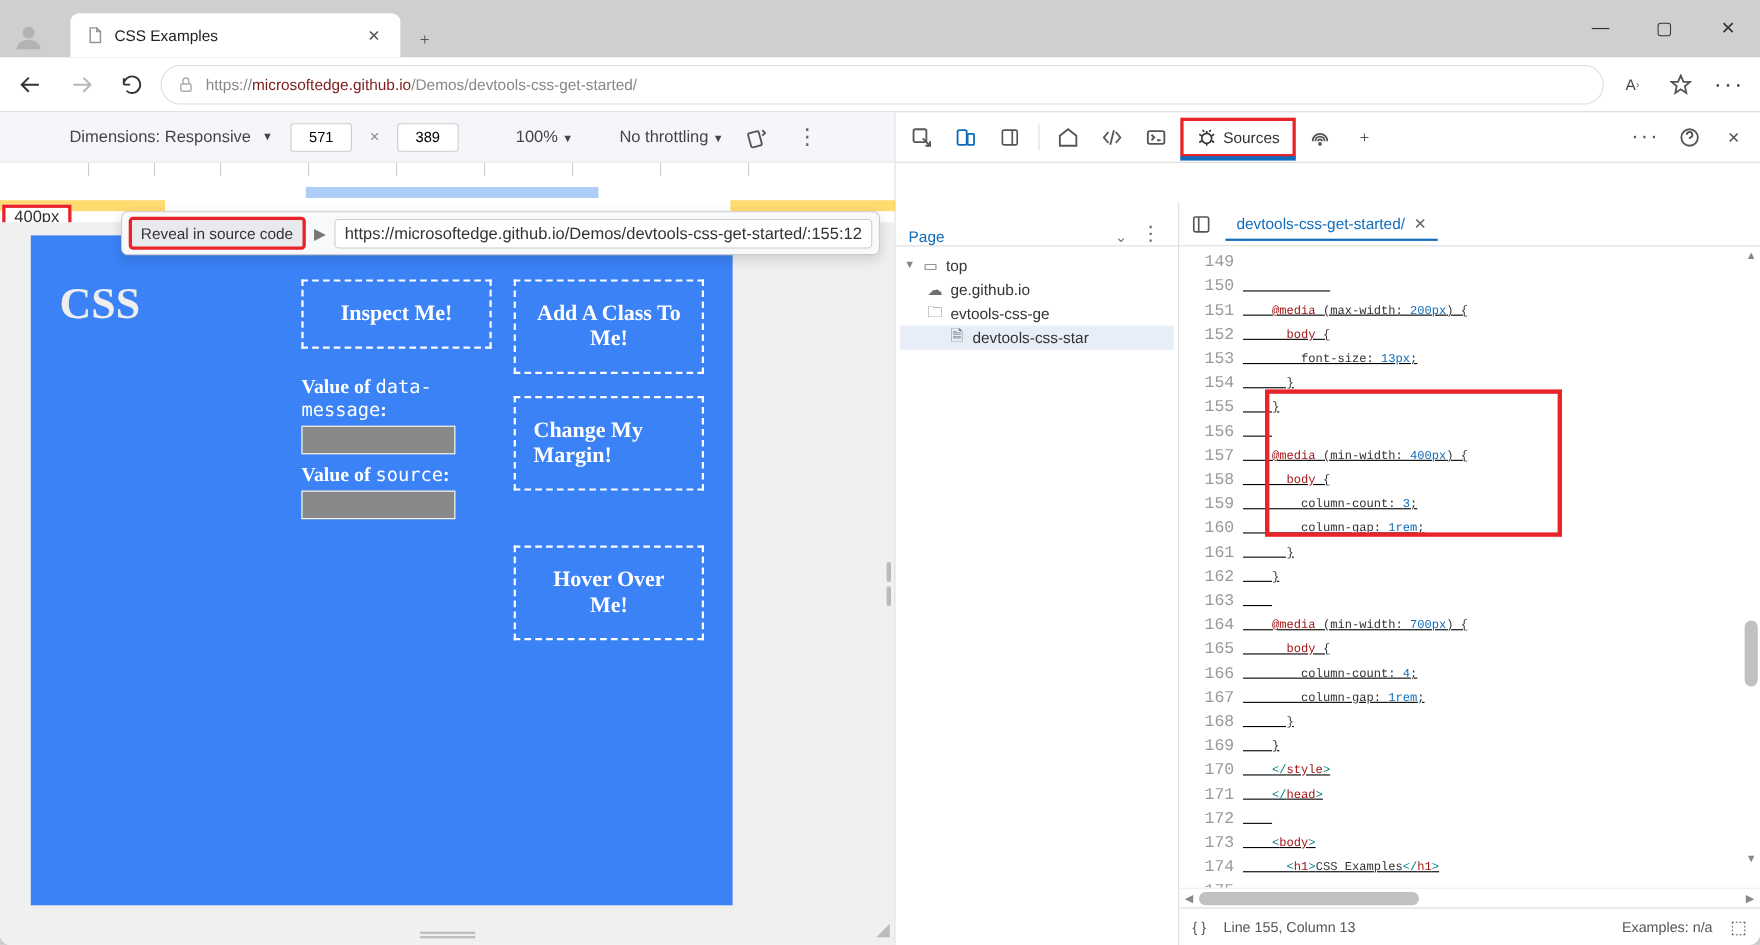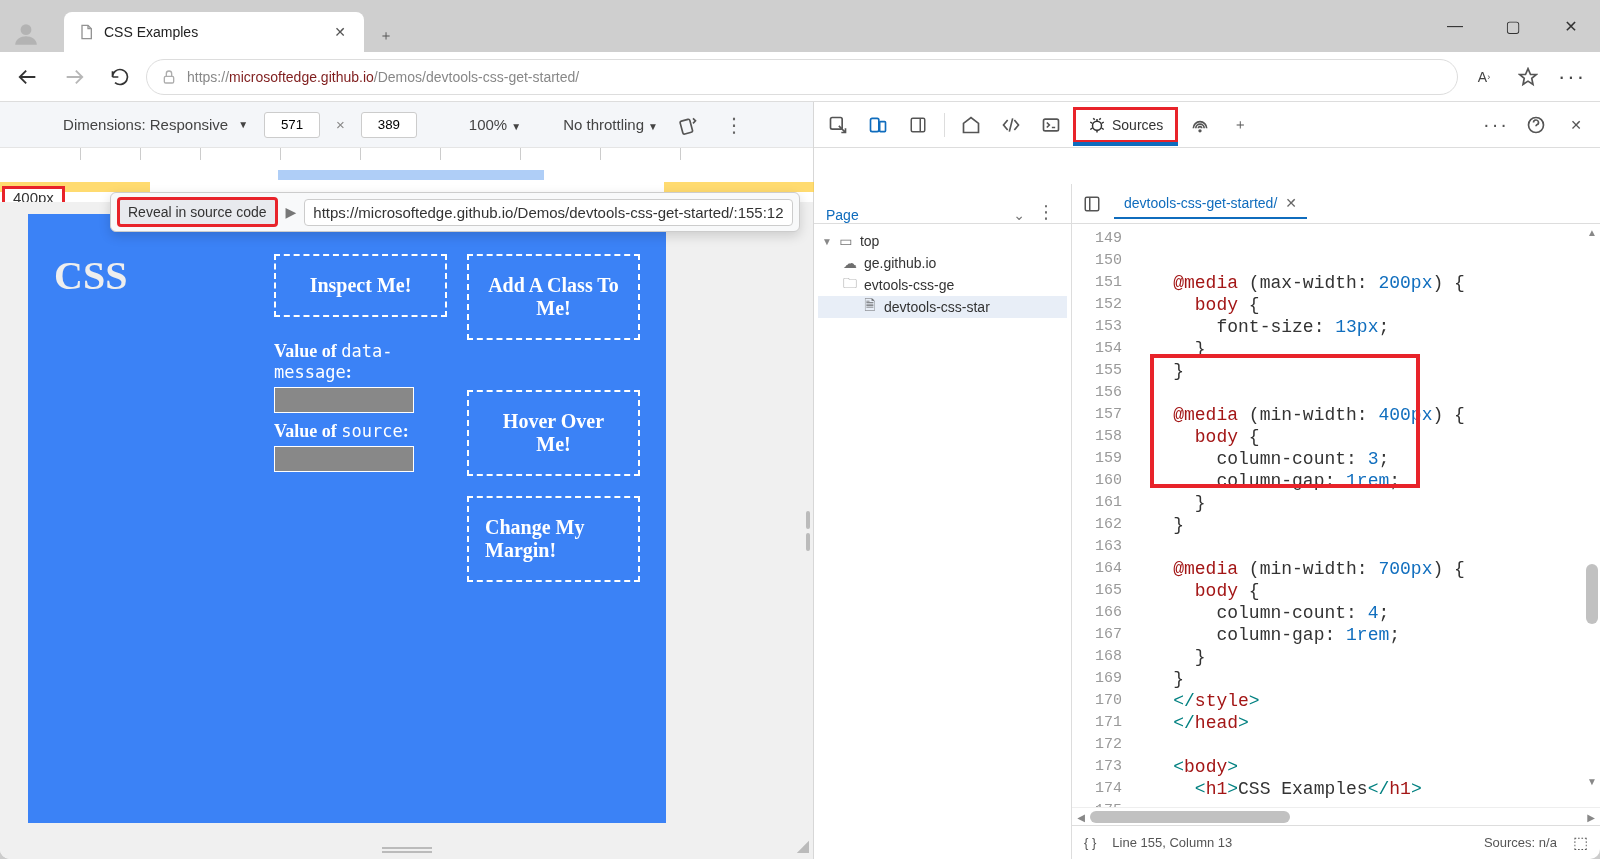--- a/index.html
+++ b/index.html
@@ -92,21 +92,21 @@
   .fico { width:16px; height:16px; display:inline-flex; align-items:center; justify-content:center; opacity:.7;}
   
   .dt-code { flex:1; display:flex; flex-direction:column; min-width:0;}
   .code-tabs { height:40px; border-bottom:1px solid #ddd; display:flex; align-items:center; padding:0 6px; gap:8px;}
   .code-tabs .navicon { width:28px; height:28px; display:flex; align-items:center; justify-content:center; color:#666;}
   .code-tabs .ftab { display:flex; align-items:center; gap:8px; padding:6px 10px; color:#0f6cbd; border-bottom:2px solid #0f6cbd;}
   .code-tabs .ftab .x { color:#666;}
   
   .editor { flex:1; display:flex; min-width:0; overflow:hidden; position:relative;}
   .gutter { width:58px; background:#fff; text-align:right; color:#999; font-family: Consolas, 'Courier New', monospace; font-size:15px; padding:4px 8px 4px 0; line-height:22px;}
-  .code { flex:1; font-family: Consolas, 'Courier New', monospace; font-size:18px; padding:4px 0; line-height:22px; white-space:pre; position:relative;}
+  .code { flex:1; font-family: Consolas, 'Courier New', monospace; font-size:11px; padding:4px 0; line-height:22px; white-space:pre; position:relative;text-decoration:underline;}
   .code .hlbox { position:absolute; border:4px solid #e8232a; pointer-events:none;}
   .tok-at { color:#a31616;}
   .tok-tag { color:#a31616;}
   .tok-prop { color:#333;}
   .tok-num { color:#106ebe;}
   .tok-punc { color:#333;}
   .tok-open { color:#008080;}
   .tok-attr { color:#d4380d;}
   .tok-str { color:#106ebe;}
   .hscroll { height:18px; border-top:1px solid #eee; position:relative;}
@@ -240,22 +240,22 @@
           <div class="dashed" style="text-align:center">Inspect Me!</div>
           <div>
             <div class="label-row"><span>Value of </span><span class="mono">data-message</span><span>:</span></div>
             <div class="greybox"></div>
             <div class="label-row" style="margin-top:8px"><span>Value of </span><span class="mono">source</span><span>:</span></div>
             <div class="greybox"></div>
           </div>
         </div>
         <div class="vp-col">
           <div class="dashed" style="text-align:center">Add A Class To Me!</div>
+          <div class="dashed">Change My Margin!</div>
           <div class="dashed" style="text-align:center; margin-top:30px">Hover Over Me!</div>
-          <div class="dashed">Change My Margin!</div>
         </div>
       </div>
       <div class="resize-handle">
           <div></div>
           <div></div>
         </div>
       <div class="bottom-grip">
           <div></div>
           <div></div>
         </div>
@@ -410,19 +410,19 @@
         </div>
         <div class="hscroll">
           <div class="ar l">◀</div>
             <div class="thumb"></div>
             <div class="ar r">▶</div>
         </div>
         <div class="statusbar">
           <span>{ }</span>
           <span>Line 155, Column 13</span>
           <span class="spacer"></span>
-          <span>Sources: n/a</span>
+          <span>Examples: n/a</span>
           <span class="upload">⬚</span>
         </div>
       </div>
     </div>
   </div>
 </div>
 
 </body></html>

